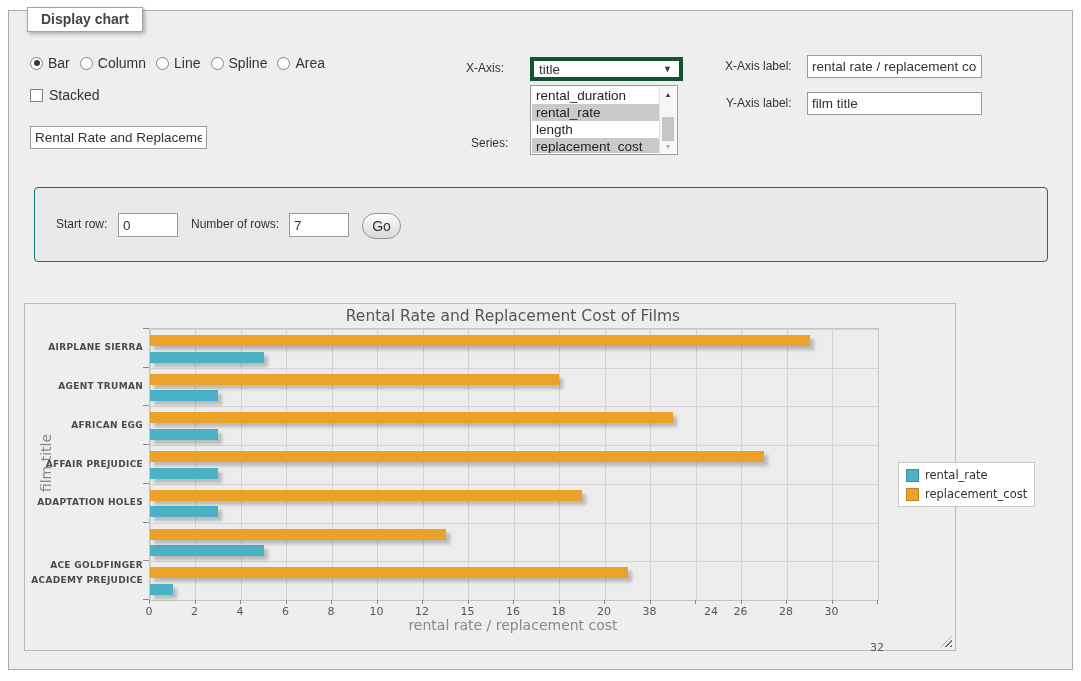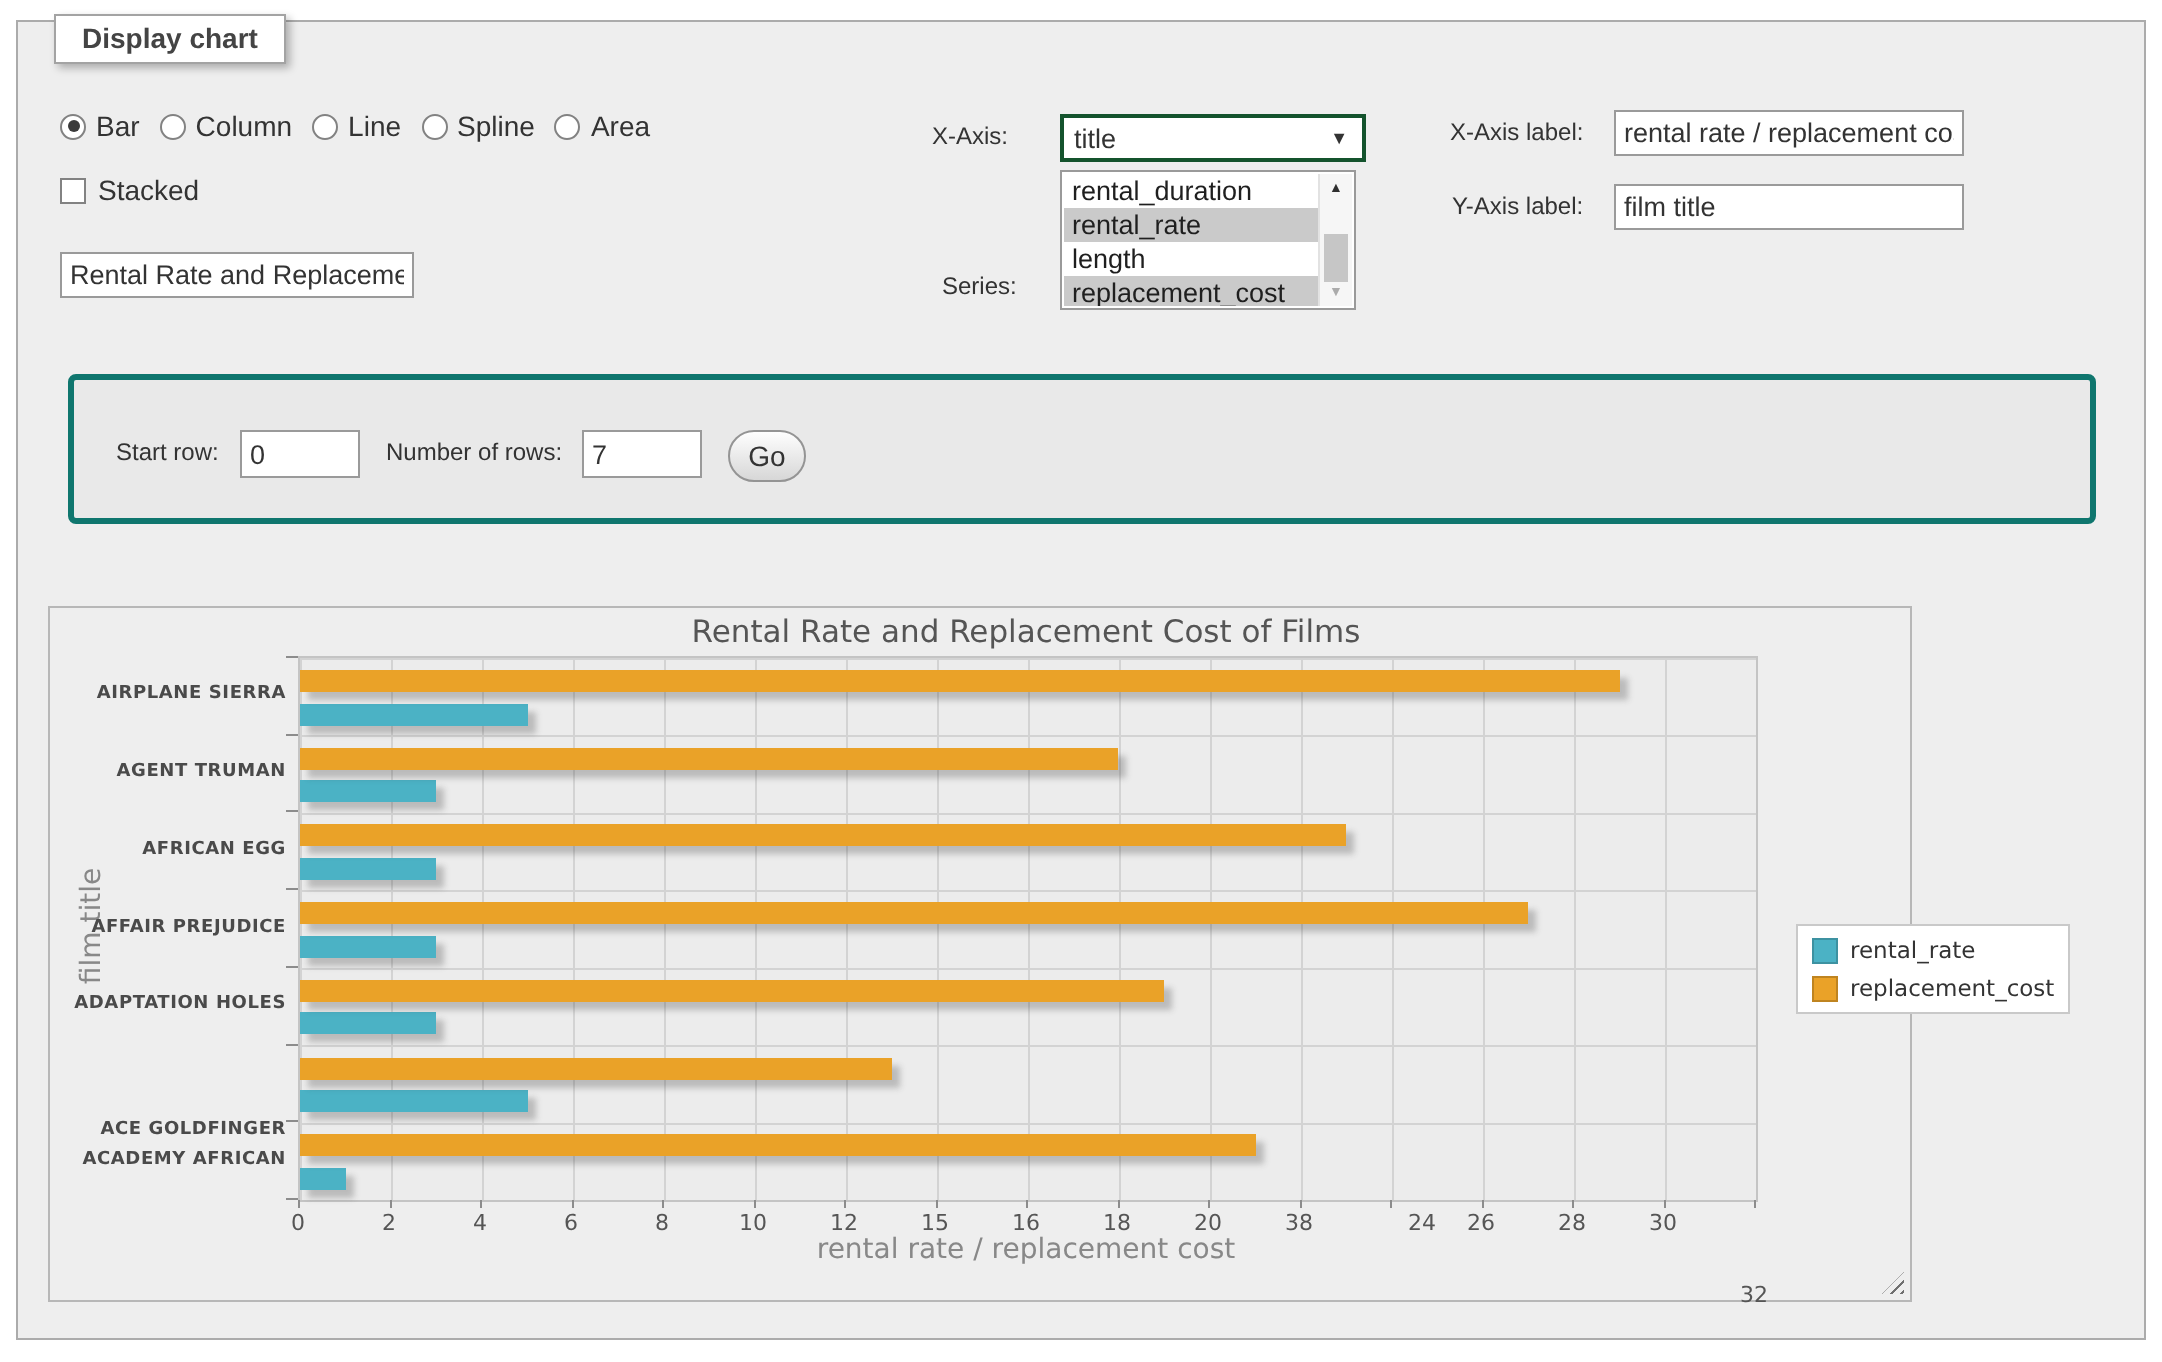--- a/index.html
+++ b/index.html
@@ -12,34 +12,34 @@
   
   .radio-group{position:absolute;left:30px;top:55px;display:flex;align-items:center;gap:10px;font-size:14px;color:#333;}
   .radio-opt{display:flex;align-items:center;gap:5px;cursor:default;}
   .radio{width:13px;height:13px;border:1px solid #828282;border-radius:50%;background:#fff;box-sizing:border-box;position:relative;flex:0 0 auto;}
   .radio.checked::after{content:"";position:absolute;left:2.5px;top:2.5px;width:6px;height:6px;border-radius:50%;background:#3a3a3a;}
   .stacked-row{position:absolute;left:30px;top:87px;display:flex;align-items:center;gap:6px;font-size:14px;color:#333;}
   .checkbox{width:13px;height:13px;border:1px solid #828282;background:#fff;box-sizing:border-box;flex:0 0 auto;}
   .text-input{border:1px solid #9a9a9a;background:#fff;font-family:"Liberation Sans",sans-serif;font-size:13.5px;color:#333;padding:0 4px;box-sizing:border-box;outline:none;}
   .lbl{position:absolute;font-size:12px;color:#333;white-space:nowrap;}
 
-  .select-box{position:absolute;left:530px;top:57px;width:153px;height:24px;border:2px solid #14532d;background:#fff;box-sizing:border-box;display:flex;align-items:center;justify-content:space-between;padding:0 7px 0 5px;font-size:13.5px;color:#333;}
+  .select-box{position:absolute;left:530px;top:57px;width:153px;height:24px;border:4px solid #14532d;background:#fff;box-sizing:border-box;display:flex;align-items:center;justify-content:space-between;padding:0 7px 0 5px;font-size:13.5px;color:#333;}
   .select-arrow{font-size:9px;color:#333;line-height:1;}
 
   .listbox{position:absolute;left:530px;top:85px;width:148px;height:70px;border:1px solid #9a9a9a;background:#fff;box-sizing:border-box;}
   .list-items{position:absolute;left:1px;top:1px;right:17px;bottom:1px;overflow:hidden;}
   .list-item{height:17px;line-height:17px;padding-left:4px;font-size:13.5px;color:#1f1f1f;white-space:nowrap;}
   .list-item.selected{background:#cacaca;}
   .scrollbar{position:absolute;right:1px;top:1px;width:16px;bottom:1px;background:#f6f6f6;border-left:1px solid #e2e2e2;}
   .sb-up{position:absolute;top:0;left:0;right:0;height:14px;display:flex;align-items:center;justify-content:center;font-size:7px;color:#2f2f2f;}
   .sb-down{position:absolute;bottom:0;left:0;right:0;height:14px;display:flex;align-items:center;justify-content:center;font-size:7px;color:#ababab;}
   .sb-thumb{position:absolute;left:2px;right:2px;top:30px;height:24px;background:#c6c6c6;}
 
   
-  .rows-box{position:absolute;left:34px;top:187px;width:1014px;height:75px;border:3px solid #0f766e;border-radius:4px;background:#e9e9e9;box-sizing:border-box;}
+  .rows-box{position:absolute;left:34px;top:187px;width:1014px;height:75px;border:1px solid #0f766e;border-radius:4px;background:#e9e9e9;box-sizing:border-box;}
   .go-btn{position:absolute;left:327px;top:25px;width:39px;height:26px;border:1px solid #949494;border-radius:13px;background:linear-gradient(#fefefe,#d7d7d7);font-size:14px;color:#333;display:flex;align-items:center;justify-content:center;box-sizing:border-box;}
 
   
   .chart-box{position:absolute;left:24px;top:303px;width:932px;height:348px;border:1px solid #b7b7b7;background:#eeeeee;box-sizing:border-box;}
   .chart-title{position:absolute;left:124px;width:728px;top:3px;text-align:center;font-family:"DejaVu Sans",sans-serif;font-size:15.5px;color:#555;}
   .plot{position:absolute;left:124px;top:24px;width:728px;height:271px;border:1px solid #c4c4c4;box-sizing:content-box;background-color:#ececec;
     background-image:repeating-linear-gradient(to right,#d3d3d3 0 1px,transparent 1px 45.5px),
                      repeating-linear-gradient(to bottom,#d3d3d3 0 1px,transparent 1px 38.714px);}
   .bar{position:absolute;left:0;height:11px;box-shadow:4px 4px 3px rgba(60,60,60,0.28);}
   .cat-label{position:absolute;left:1px;width:117px;text-align:right;transform:translateY(-50%);font-family:"DejaVu Sans",sans-serif;font-size:9px;font-weight:bold;color:#4a4a4a;letter-spacing:0.3px;white-space:nowrap;}
@@ -154,21 +154,21 @@
           <span>replacement_cost</span>
         </div>
       </div>
     <div class="resize-handle"></div>
   <div class="cat-label" style="top: 43.3571px;">AIRPLANE SIERRA</div>
       <div class="cat-label" style="top: 82.0714px;">AGENT TRUMAN</div>
       <div class="cat-label" style="top: 120.786px;">AFRICAN EGG</div>
       <div class="cat-label" style="top: 159.5px;">AFFAIR PREJUDICE</div>
       <div class="cat-label" style="top: 198.214px;">ADAPTATION HOLES</div>
       <div class="cat-label" style="top: 236.929px; margin-top: 24px;">ACE GOLDFINGER</div>
-      <div class="cat-label" style="top: 275.643px;">ACADEMY AFRICAN</div>
+      <div class="cat-label" style="top: 275.643px;">ACADEMY PREJUDICE</div>
       <div class="ytick" style="top: 24px;"></div>
       <div class="ytick" style="top: 62.7143px;"></div>
       <div class="ytick" style="top: 101.429px;"></div>
       <div class="ytick" style="top: 140.143px;"></div>
       <div class="ytick" style="top: 178.857px;"></div>
       <div class="ytick" style="top: 217.571px;"></div>
       <div class="ytick" style="top: 256.286px;"></div>
       <div class="ytick" style="top: 295px;"></div>
       <div class="xtick" style="left: 124px;"></div>
       <div class="xtick-label" style="left: 124px;">0</div>

